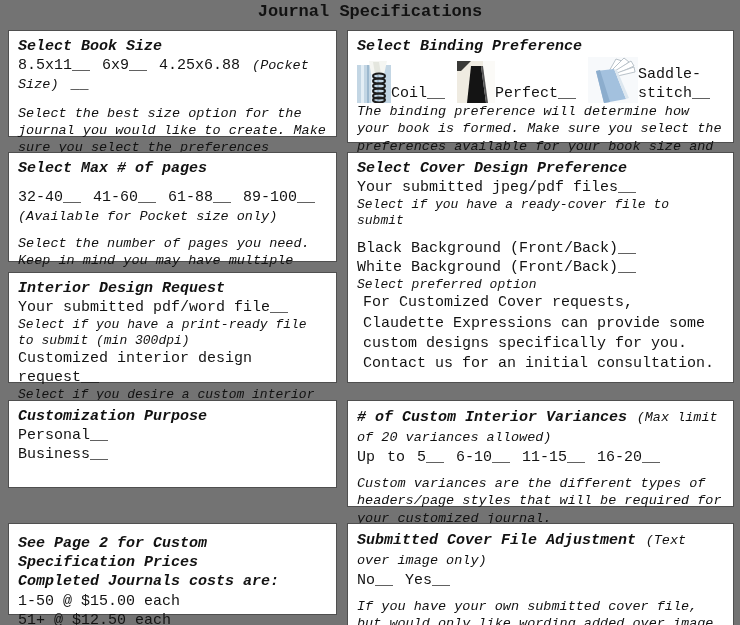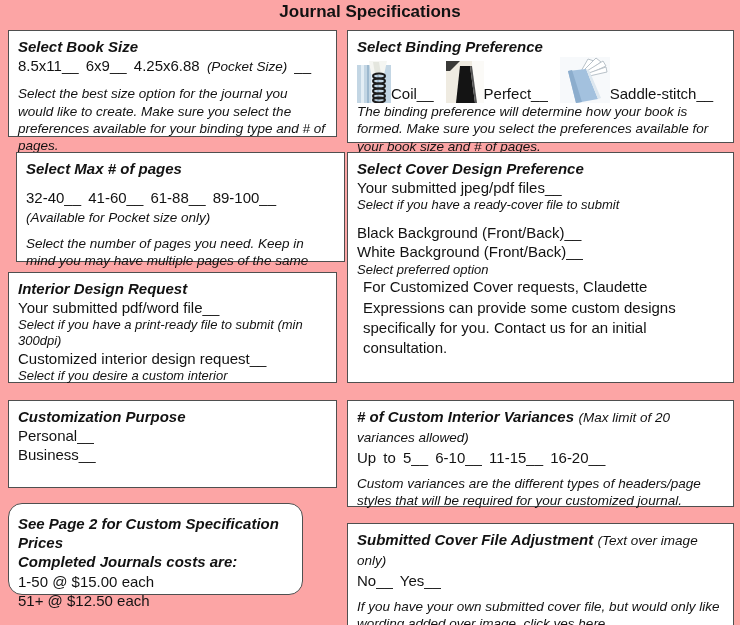--- a/index.html
+++ b/index.html
@@ -1,21 +1,21 @@
 <!DOCTYPE html>
 <html><head>
 <meta charset="utf-8">
 <style>
   html, body { margin: 0; padding: 0; background: #ffffff; }
   .page {
     position: relative;
     width: 740px;
     height: 625px;
-    background: #fca5a5;
-    font-family: Liberation Sans, sans-serif;
+    background: #737373;
+    font-family: Liberation Mono, monospace;
     color: #121212;
     overflow: hidden;
   }
   .page-title {
     position: absolute;
     top: 2px; left: 0; width: 100%;
     text-align: center;
     font-size: 17px;
     font-weight: bold;
     margin: 0;
@@ -66,26 +66,26 @@
   .bind-photo { display: block; flex: 0 0 auto; }
   .centered-para {
     font-size: 15px;
     text-align: left;
     padding: 0 6px;
     line-height: 1.35;
   }
   
   .box-book-size       { left: 8px;   top: 30px;  width: 329px; height: 107px; }
   .box-binding         { left: 347px; top: 30px;  width: 387px; height: 113px; }
-  .box-max-pages       { left: 16px;   top: 152px; width: 329px; height: 110px; }
+  .box-max-pages       { left: 8px;   top: 152px; width: 329px; height: 110px; }
   .box-cover-design    { left: 347px; top: 152px; width: 387px; height: 231px; }
   .box-interior        { left: 8px;   top: 272px; width: 329px; height: 111px; }
   .box-purpose         { left: 8px;   top: 400px; width: 329px; height: 88px; }
   .box-variances       { left: 347px; top: 400px; width: 387px; height: 107px; }
-  .box-pricing         { left: 8px;   top: 503px; width: 295px; height: 92px; border-radius: 14px; }
+  .box-pricing         { left: 8px;   top: 523px; width: 329px; height: 92px; }
   .box-cover-adjust    { left: 347px; top: 523px; width: 387px; height: 113px; }
   .bold-italic-line { font-weight: bold; font-style: italic; font-size: 15px; }
   .plain-line { font-size: 15px; }
 </style>
 </head>
 <body>
 
 <div class="page">
 
   <h1 class="page-title">Journal Specifications</h1>

